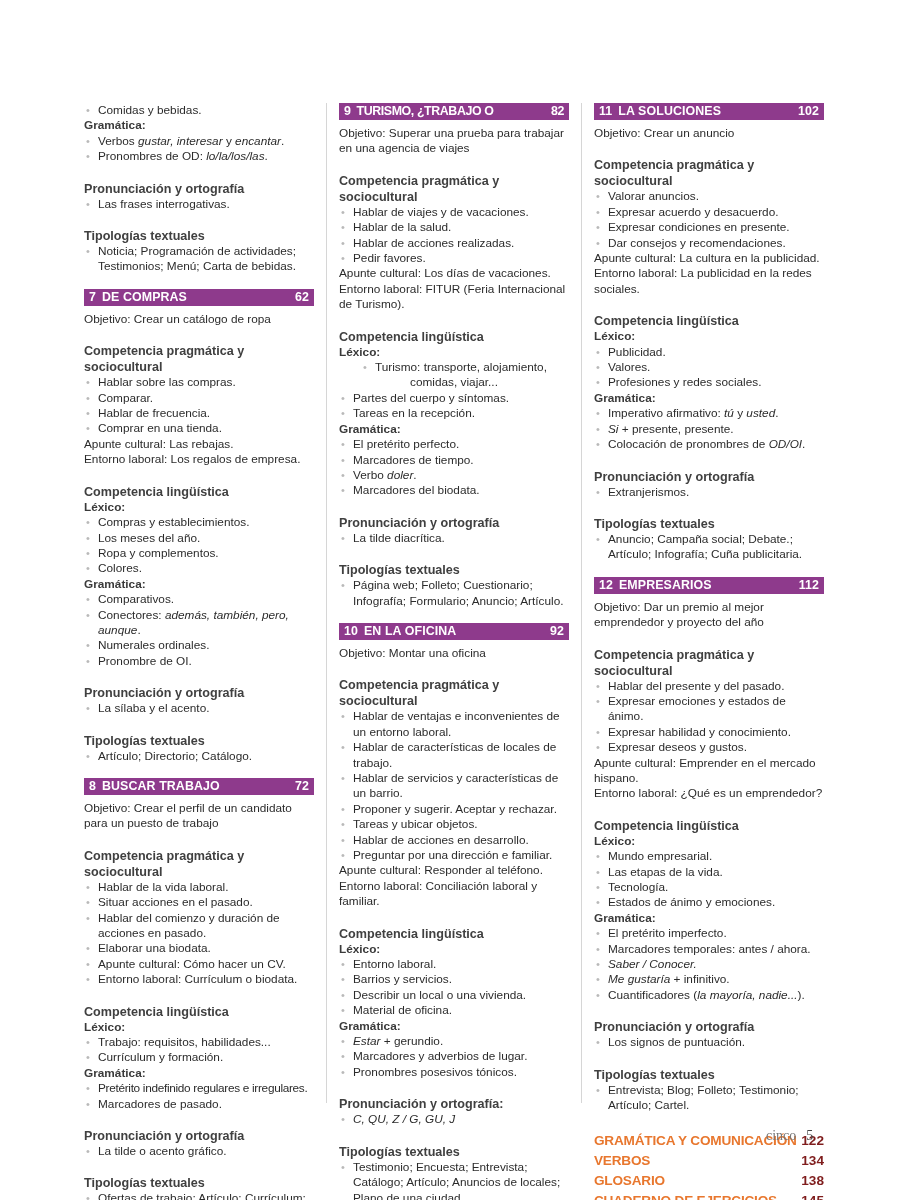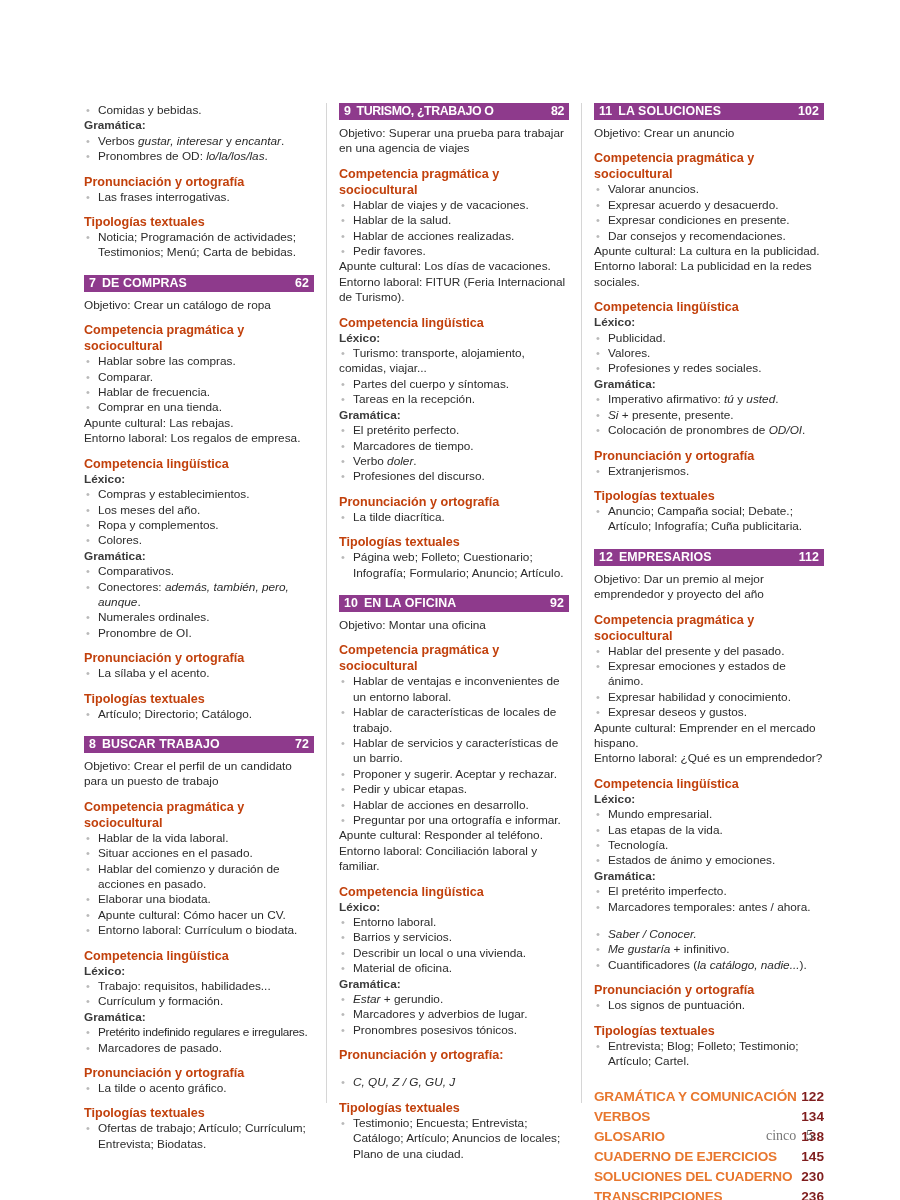--- a/index.html
+++ b/index.html
@@ -10,28 +10,28 @@
   .col2 { left:339px; width:230px; }
   .col3 { left:594px; width:230px; }
   .vrule { position:absolute; top:103px; width:1px; background:#d6d6d6; }
   .vr1 { left:326px; height:1000px; }
   .vr2 { left:581px; height:1000px; }
   .unit-head { background:#8e3a8c; color:#fff; font-weight:bold; font-size:12.4px;
                height:17px; line-height:17px; padding:0 5px; display:flex; justify-content:space-between;
                margin:0 0 6px 0; letter-spacing:0.1px; }
   .unit-head .num { margin-right:6px; }
   .unit-head .t { flex:1; }
-  .sec-title { color:#c2410c; font-weight:bold; font-size:12.6px; margin-top:9px; line-height:16px; }
+  .sec-title { color:#404040; font-weight:bold; font-size:12.6px; margin-top:16px; line-height:16px; }
   .label { color:#3a3a3a;font-weight:bold; }
   ul { list-style:none; margin:0; padding:0; }
   li { position:relative; padding-left:14px; }
   li::before { content:"•"; position:absolute; left:2px; color:#b9b9b9; font-size:11px; }
-  li.hang { padding-left:0; }
+  li.hang { padding-left:0;text-align:center; }
   li.hang::before { position:static; margin-right:8px; margin-left:2px; }
-  .it { font-style:italic;margin-top:12px; }
+  .it { font-style:italic; }
   .toc-extra { margin-top:18px; }
   .toc-row { display:flex; justify-content:space-between; font-weight:bold; font-size:13.6px; line-height:20px;text-align:center; }
   .toc-row .lbl { color:#e8772e; letter-spacing:-0.2px; }
   .toc-row .pg { color:#7f1d1d; }
   .footer { position:absolute; left:766px; top:1128px; font-family:Liberation Serif, serif; font-size:14px; color:#777; }
   .footer .pgnum { margin-left:10px; color:#444; }
 </style>
 </head>
 <body>
 
@@ -154,21 +154,21 @@
   <ul>
     <li class="hang">Turismo: transporte, alojamiento, comidas, viajar...</li>
     <li>Partes del cuerpo y síntomas.</li>
     <li>Tareas en la recepción.</li>
   </ul>
   <div class="label">Gramática:</div>
   <ul>
     <li>El pretérito perfecto.</li>
     <li>Marcadores de tiempo.</li>
     <li><span>Verbo </span><span class="it">doler</span><span>.</span></li>
-    <li>Profesiones del discurso.</li>
+    <li>Marcadores del biodata.</li>
   </ul>
   <div class="sec-title">Pronunciación y ortografía</div>
   <ul>
       <li>La tilde diacrítica.</li>
     </ul>
   <div class="sec-title">Tipologías textuales</div>
   <ul>
       <li>Página web; Folleto; Cuestionario; Infografía; Formulario; Anuncio; Artículo.</li>
     </ul>
 
@@ -178,23 +178,23 @@
     <span class="t">EN LA OFICINA</span>
     <span>92</span>
   </div>
   <div>Objetivo: Montar una oficina</div>
   <div class="sec-title">Competencia pragmática y sociocultural</div>
   <ul>
     <li>Hablar de ventajas e inconvenientes de un entorno laboral.</li>
     <li>Hablar de características de locales de trabajo.</li>
     <li>Hablar de servicios y características de un barrio.</li>
     <li>Proponer y sugerir. Aceptar y rechazar.</li>
-    <li>Pedir y ubicar etapas.</li>
+    <li>Tareas y ubicar objetos.</li>
     <li>Hablar de acciones en desarrollo.</li>
-    <li>Preguntar por una ortografía e informar.</li>
+    <li>Preguntar por una dirección e familiar.</li>
   </ul>
   <div>Apunte cultural: Responder al teléfono.</div>
   <div>Entorno laboral: Conciliación laboral y familiar.</div>
   <div class="sec-title">Competencia lingüística</div>
   <div class="label">Léxico:</div>
   <ul>
     <li>Entorno laboral.</li>
     <li>Barrios y servicios.</li>
     <li>Describir un local o una vivienda.</li>
     <li>Material de oficina.</li>
@@ -276,21 +276,21 @@
     <li>Las etapas de la vida.</li>
     <li>Tecnología.</li>
     <li>Estados de ánimo y emociones.</li>
   </ul>
   <div class="label">Gramática:</div>
   <ul>
     <li>El pretérito imperfecto.</li>
     <li>Marcadores temporales: antes / ahora.</li>
     <li class="it">Saber / Conocer.</li>
     <li><span class="it">Me gustaría</span><span> + infinitivo.</span></li>
-    <li><span>Cuantificadores (</span><span class="it">la catálogo, nadie...</span><span>).</span></li>
+    <li><span>Cuantificadores (</span><span class="it">la mayoría, nadie...</span><span>).</span></li>
   </ul>
   <div class="sec-title">Pronunciación y ortografía</div>
   <ul>
       <li>Los signos de puntuación.</li>
     </ul>
   <div class="sec-title">Tipologías textuales</div>
   <ul>
       <li>Entrevista; Blog; Folleto; Testimonio; Artículo; Cartel.</li>
     </ul>
 

